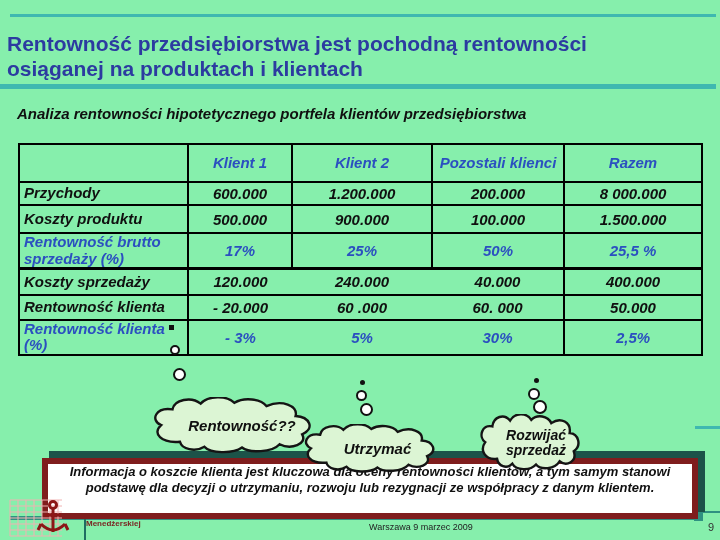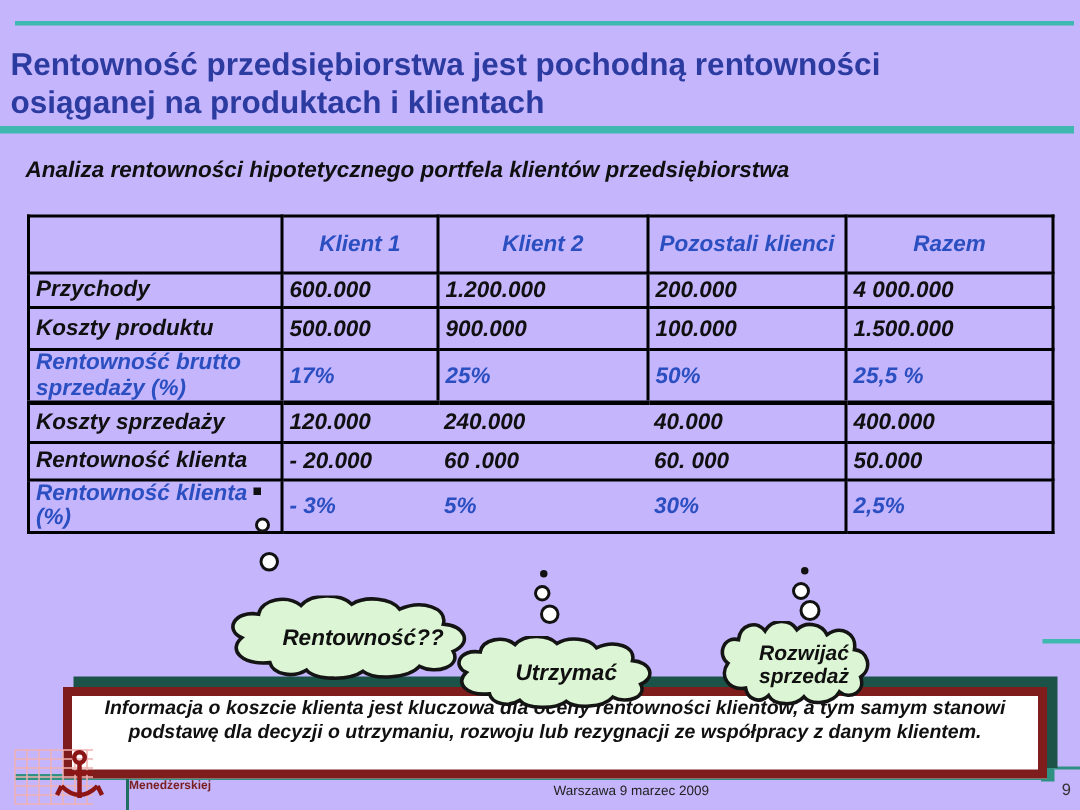--- a/index.html
+++ b/index.html
@@ -1,17 +1,17 @@
 <!DOCTYPE html>
 <html><head>
 <meta charset="utf-8">
 <style>
   html,body{margin:0;padding:0;background:#888;}
   .slide{
-    position:relative;width:720px;height:540px;background:#c4b5fd;
+    position:relative;width:720px;height:540px;background:#86efac;
     font-family:"Liberation Sans", sans-serif;overflow:hidden;margin:0 auto;
   }
   
   .rule{position:absolute;background:#3FB8B0;}
   .rule-top{left:10px;top:14px;width:706px;height:3px;}
   .rule-title{left:0px;top:84px;width:716px;height:5px;}
   .rule-footer{left:10px;top:516px;width:690px;height:4px;background:#2F9181;}
   .rule-footer-tick{left:694px;top:504px;width:9px;height:17px;background:#2F9181;}
   .rule-footer-right{left:703px;top:511px;width:17px;height:2px;background:#2F9181;}
   .rule-right-dash{left:695px;top:426px;width:25px;height:3px;background:#3FB8B0;}
@@ -26,21 +26,21 @@
     color:#101010;font-size:15px;font-weight:bold;font-style:italic;
   }
 
   
   table.ptable{
     position:absolute;left:18px;top:143px;border-collapse:collapse;table-layout:fixed;
     font-size:15px;font-weight:bold;font-style:italic;color:#101010;
   }
   table.ptable td{border:2px solid #000;padding:0 4px;vertical-align:middle;overflow:hidden;}
   td.lbl{text-align:left;padding-left:6px;line-height:1.1;}
-  td.val{text-align:left;}
+  td.val{text-align:center;}
   .blue{color:#2B4FC0;}
   tr.hdr td{text-align:center;color:#2B4FC0;line-height:1.1;}
   tr.thickbot td{border-bottom-width:3px;}
   
   tr.nodiv td.v1{border-right:0;}
   tr.nodiv td.v2{border-left:0;border-right:0;}
   tr.nodiv td.v3{border-left:0;}
 
   
   .dot{position:absolute;z-index:6;}
@@ -106,21 +106,21 @@
       <td>Klient 1</td>
       <td>Klient  2</td>
       <td>Pozostali klienci</td>
       <td>Razem</td>
     </tr>
     <tr style="height:23px">
       <td class="lbl">Przychody</td>
       <td class="val">600.000</td>
       <td class="val">1.200.000</td>
       <td class="val">200.000</td>
-      <td class="val">4 000.000</td>
+      <td class="val">8 000.000</td>
     </tr>
     <tr style="height:28px">
       <td class="lbl">Koszty produktu</td>
       <td class="val">500.000</td>
       <td class="val">900.000</td>
       <td class="val">100.000</td>
       <td class="val">1.500.000</td>
     </tr>
     <tr class="thickbot" style="height:35px">
       <td class="lbl blue">Rentowność  brutto sprzedaży (%)</td>

